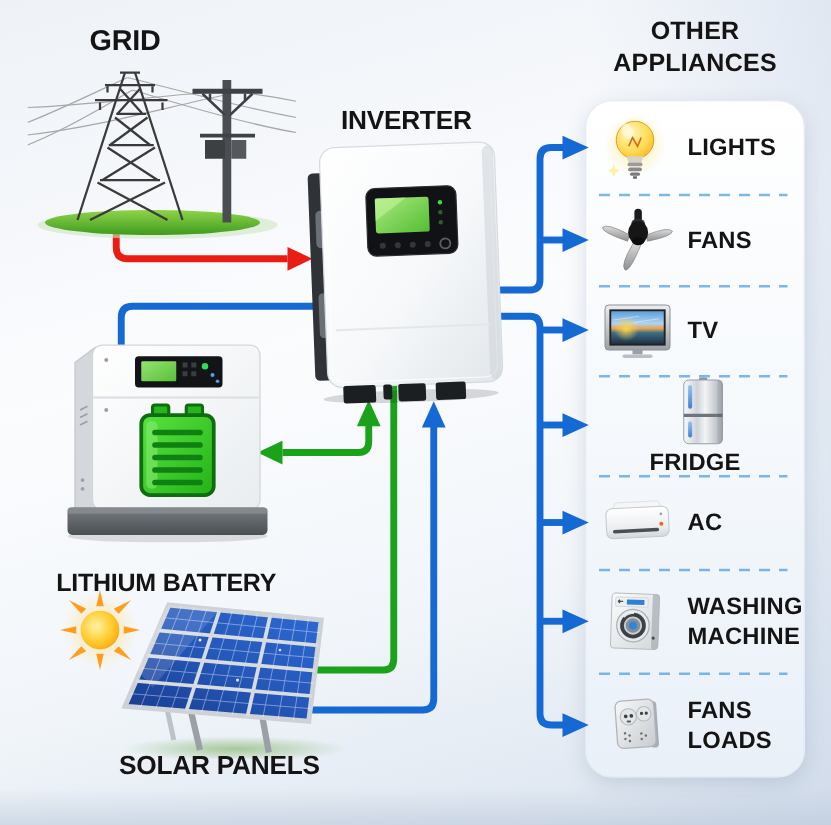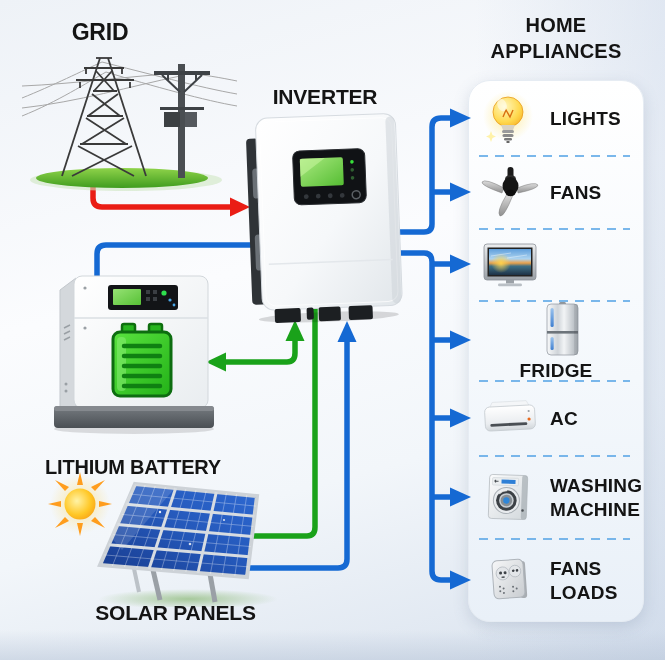--- a/index.html
+++ b/index.html
@@ -103,21 +103,21 @@
       <polygon class="fill-blue" points="450,408.5 450,427.5 471,418"></polygon>
       <polygon class="fill-blue" points="450,487.5 450,506.5 471,497"></polygon>
       <polygon class="fill-blue" points="450,570.5 450,589.5 471,580"></polygon>
     </g>
   </svg>
 
   <div class="node-label grid-label">GRID</div>
   <div class="node-label inverter-label">INVERTER</div>
   <div class="node-label battery-label">LITHIUM BATTERY</div>
   <div class="node-label solar-label">SOLAR PANELS</div>
-  <div class="appliances-title">HOME APPLIANCES</div>
+  <div class="appliances-title">OTHER APPLIANCES</div>
 
   <div class="illus grid-illus">
     <svg width="215" height="148" viewBox="0 0 215 148">
       <defs>
         <linearGradient id="grassG" x1="0" y1="0" x2="0" y2="1">
           <stop offset="0" stop-color="#8fd34a"></stop>
             <stop offset="1" stop-color="#3f9c1e"></stop>
         </linearGradient>
       </defs>
       <g stroke="#a8a8a8" stroke-width="1" fill="none">
@@ -397,20 +397,21 @@
           </radialGradient>
         </defs>
         <rect x="3" y="8" width="52" height="36" rx="3" fill="url(#tvFrame)" stroke="#8b9197" stroke-width=".8"></rect>
         <rect x="6.5" y="11.5" width="45" height="29" fill="#222222"></rect>
         <rect x="8" y="13" width="42" height="26" fill="url(#tvScr)"></rect>
         <circle cx="20" cy="27" r="10" fill="url(#tvSun)"></circle>
         <path d="M10,20 L30,17 M26,22 L46,19" stroke="#ffffff" stroke-width="1" opacity=".4"></path>
         <rect x="25" y="44" width="8" height="3.5" fill="#9aa0a6"></rect>
         <rect x="17" y="47.5" width="24" height="2.8" rx="1.4" fill="#b9bfc5"></rect>
       </svg>
+      <div class="appliance-label">TV</div>
     </div>
 
     <div class="appliance-row">
       <svg class="appliance-icon" viewBox="0 0 58 58">
         <defs>
           <linearGradient id="frBody" x1="0" y1="0" x2="1" y2="0">
             <stop offset="0" stop-color="#f8f9fa"></stop>
               <stop offset=".35" stop-color="#cfd4d9"></stop>
             <stop offset=".55" stop-color="#f2f4f6"></stop>
               <stop offset="1" stop-color="#a8afb6"></stop>

